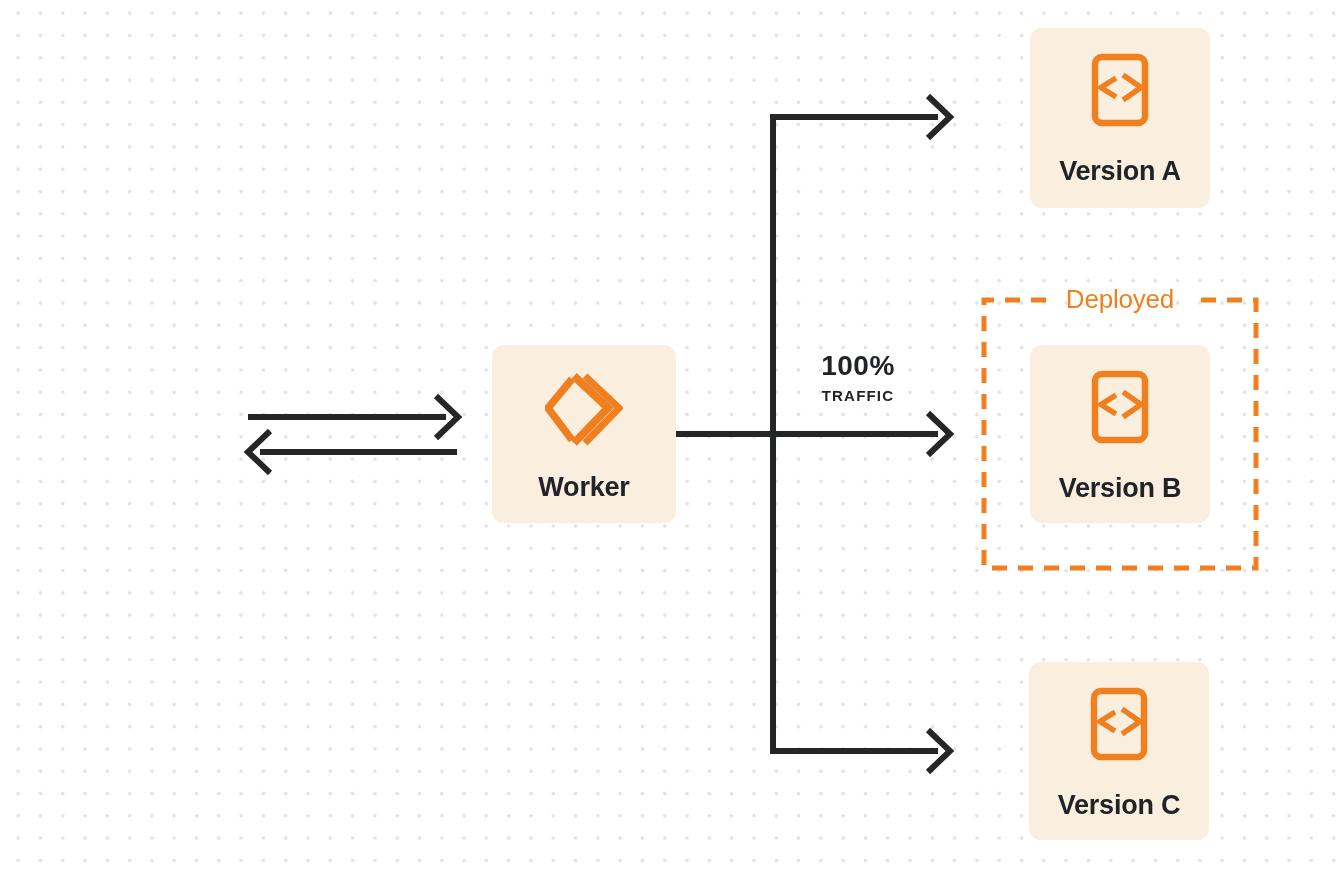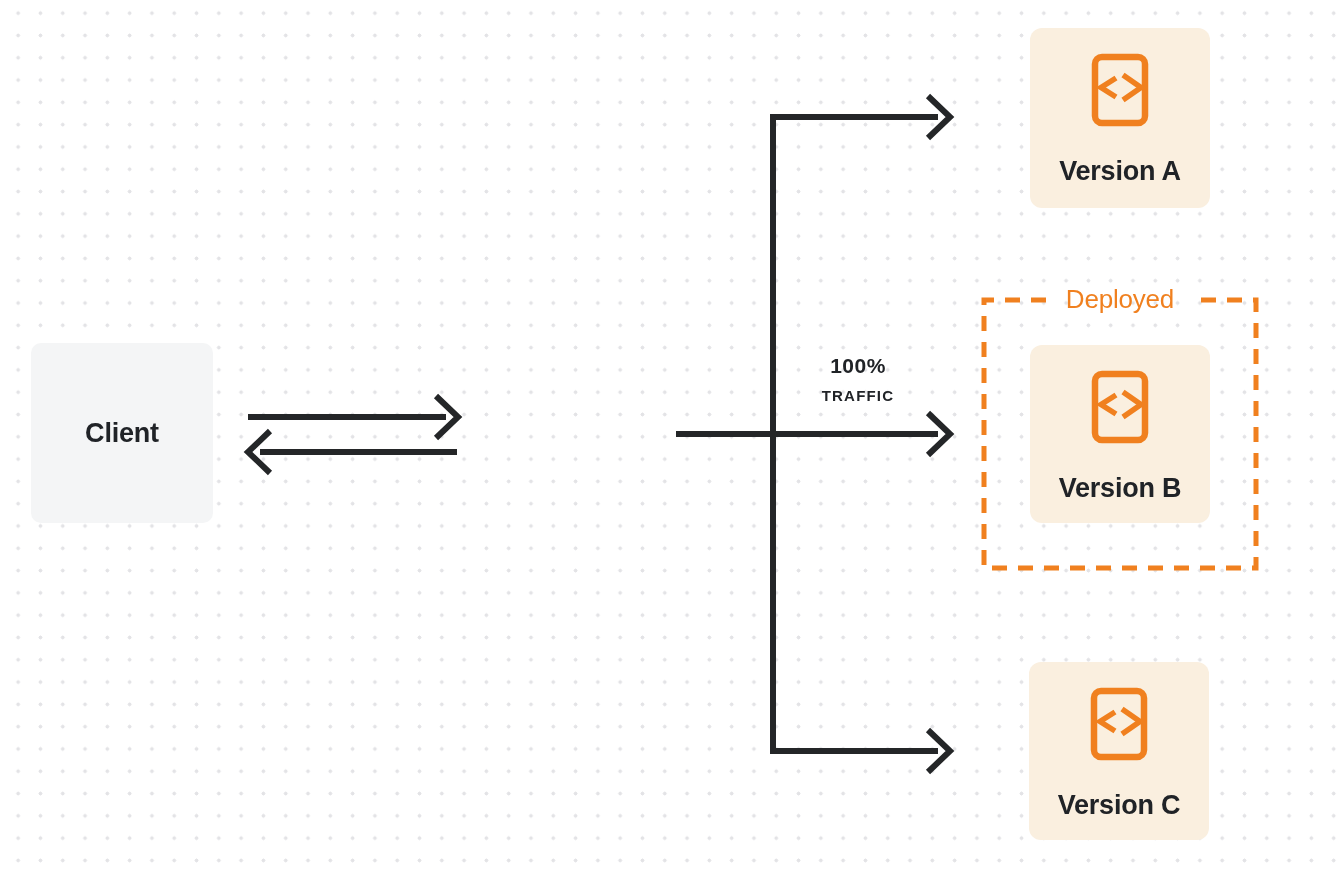--- a/index.html
+++ b/index.html
@@ -60,21 +60,21 @@
 
   .deployed-label {
     position: absolute; left: 1020px; top: 284px; width: 200px; z-index: 3;
     text-align: center; font-weight: 400; font-size: 26px;
     color: var(--accent, #F0801F); letter-spacing: -0.2px;
   }
   .traffic-label {
     position: absolute; left: 788px; top: 352px; width: 140px; z-index: 2;
     text-align: center; color: var(--text-dark, #202327); font-weight: 700;
   }
-  .traffic-label .t1 { display: block; font-size: 21px; line-height: 27px; letter-spacing: 0.5px; }
+  .traffic-label .t1 { display: block; font-size: 28px; line-height: 27px; letter-spacing: 0.5px; }
   .traffic-label .t2 { display: block; font-size: 15px; line-height: 33px; letter-spacing: 1.2px; }
 </style>
 </head>
 <body>
 
 <div class="canvas">
 
   <svg class="overlay" viewBox="0 0 1338 878">
 
     <path class="arrow-stroke" d="M248 417 H446"></path>
@@ -85,24 +85,29 @@
     <path class="arrow-stroke" d="M676 434 H938"></path>
     <path class="arrow-stroke" d="M928 413 L950 434 L928 455"></path>
 
     <path class="arrow-stroke" d="M938 117 H773 V751 H938"></path>
     <path class="arrow-stroke" d="M928 96 L950 117 L928 138"></path>
     <path class="arrow-stroke" d="M928 730 L950 751 L928 772"></path>
 
     <path class="dash-stroke" d="M1046 300 H984 V568 H1256 V300 H1196"></path>
   </svg>
 
-  <div class="node client-node">
-    <span class="label">Client</span>
+
+  <div class="node worker-node">
+    <svg width="78" height="74" viewBox="0 0 78 74">
+      <polyline class="accent-stroke" stroke-width="7.5" points="27,7 3,36 27,68"></polyline>
+      <polyline class="accent-stroke" stroke-width="8" points="29,4 63,36 29,71"></polyline>
+      <polyline class="accent-stroke" stroke-width="7" points="40,4 74,36 40,71"></polyline>
+    </svg>
+    <span class="label">Worker</span>
   </div>
-
 
   <div class="node version-node version-a">
     <svg width="58" height="74" viewBox="0 0 58 74">
       <rect class="accent-stroke" stroke-width="6.5" x="4" y="4" width="50" height="66" rx="7"></rect>
       <polyline class="accent-stroke" stroke-width="5.5" points="25,25 10,34.5 25,44"></polyline>
       <polyline class="accent-stroke" stroke-width="5.5" points="32,22 50,34.5 32,47"></polyline>
     </svg>
     <span class="label">Version A</span>
   </div>
 

